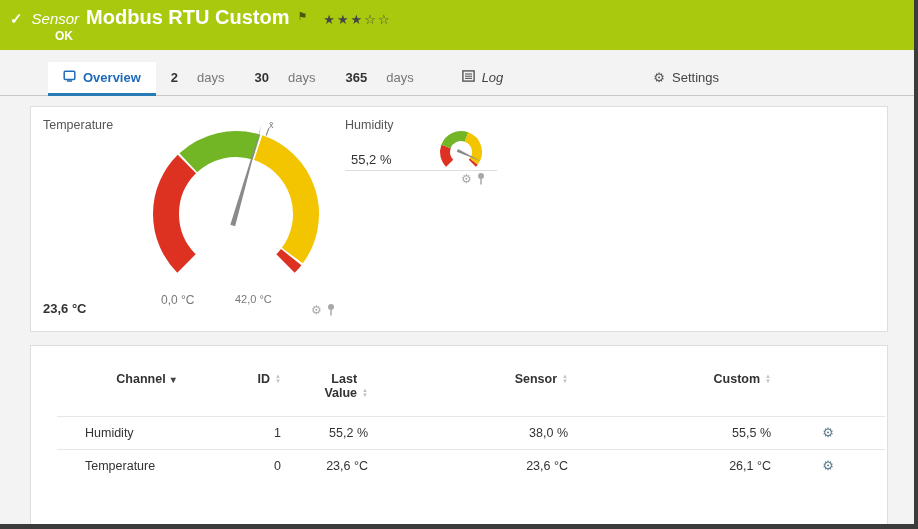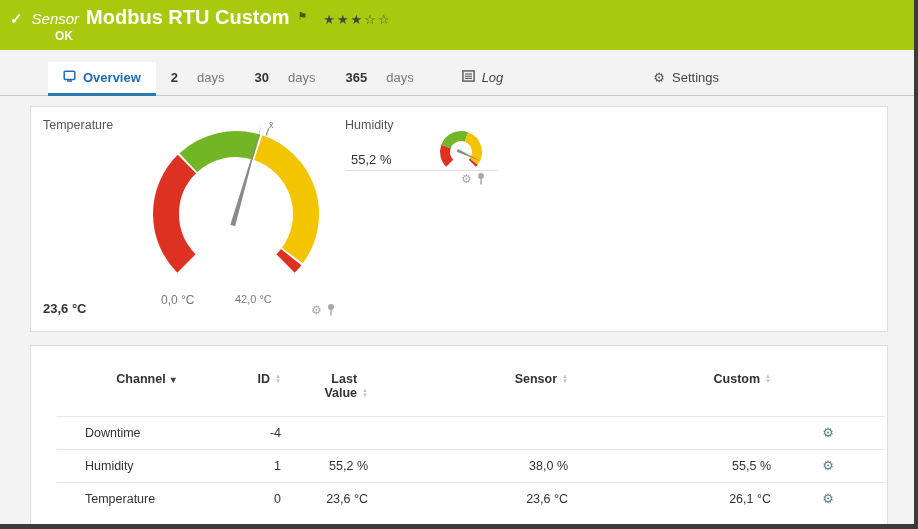--- a/index.html
+++ b/index.html
@@ -204,28 +204,20 @@
           <th>
             <span>Custom</span><span class="sort">
                 <span>▲</span>
                 <span>▼</span>
               </span>
           </th>
           <th class="c-action"></th>
         </tr>
       </thead>
       <tbody>
-        <tr>
-          <td class="c-channel">Downtime</td>
-          <td>-4</td>
-          <td></td>
-          <td></td>
-          <td></td>
-          <td class="c-action"><span class="chan-settings">⚙</span></td>
-        </tr>
         <tr>
           <td class="c-channel">Humidity</td>
           <td>1</td>
           <td>55,2 %</td>
           <td>38,0 %</td>
           <td>55,5 %</td>
           <td class="c-action"><span class="chan-settings">⚙</span></td>
         </tr>
         <tr>
           <td class="c-channel">Temperature</td>

